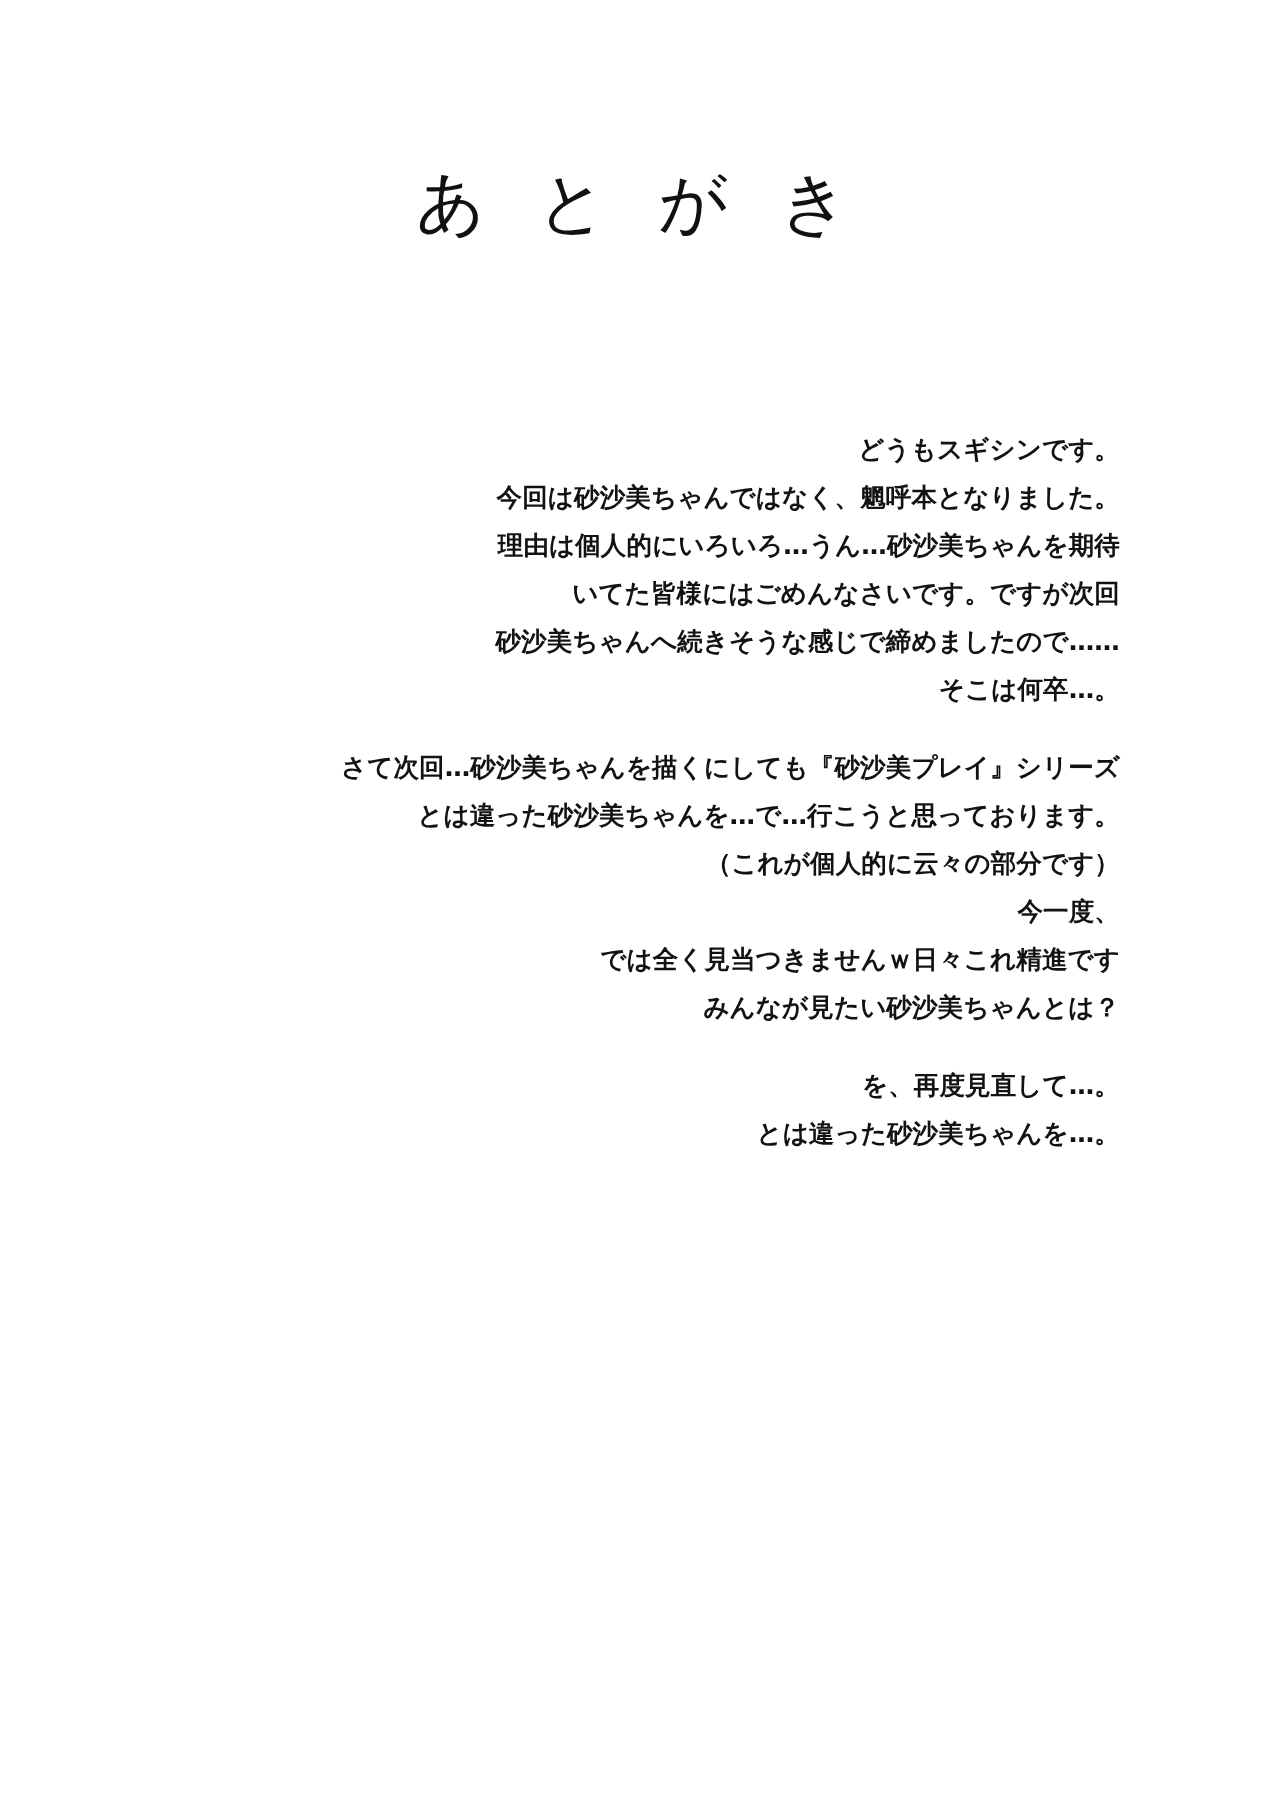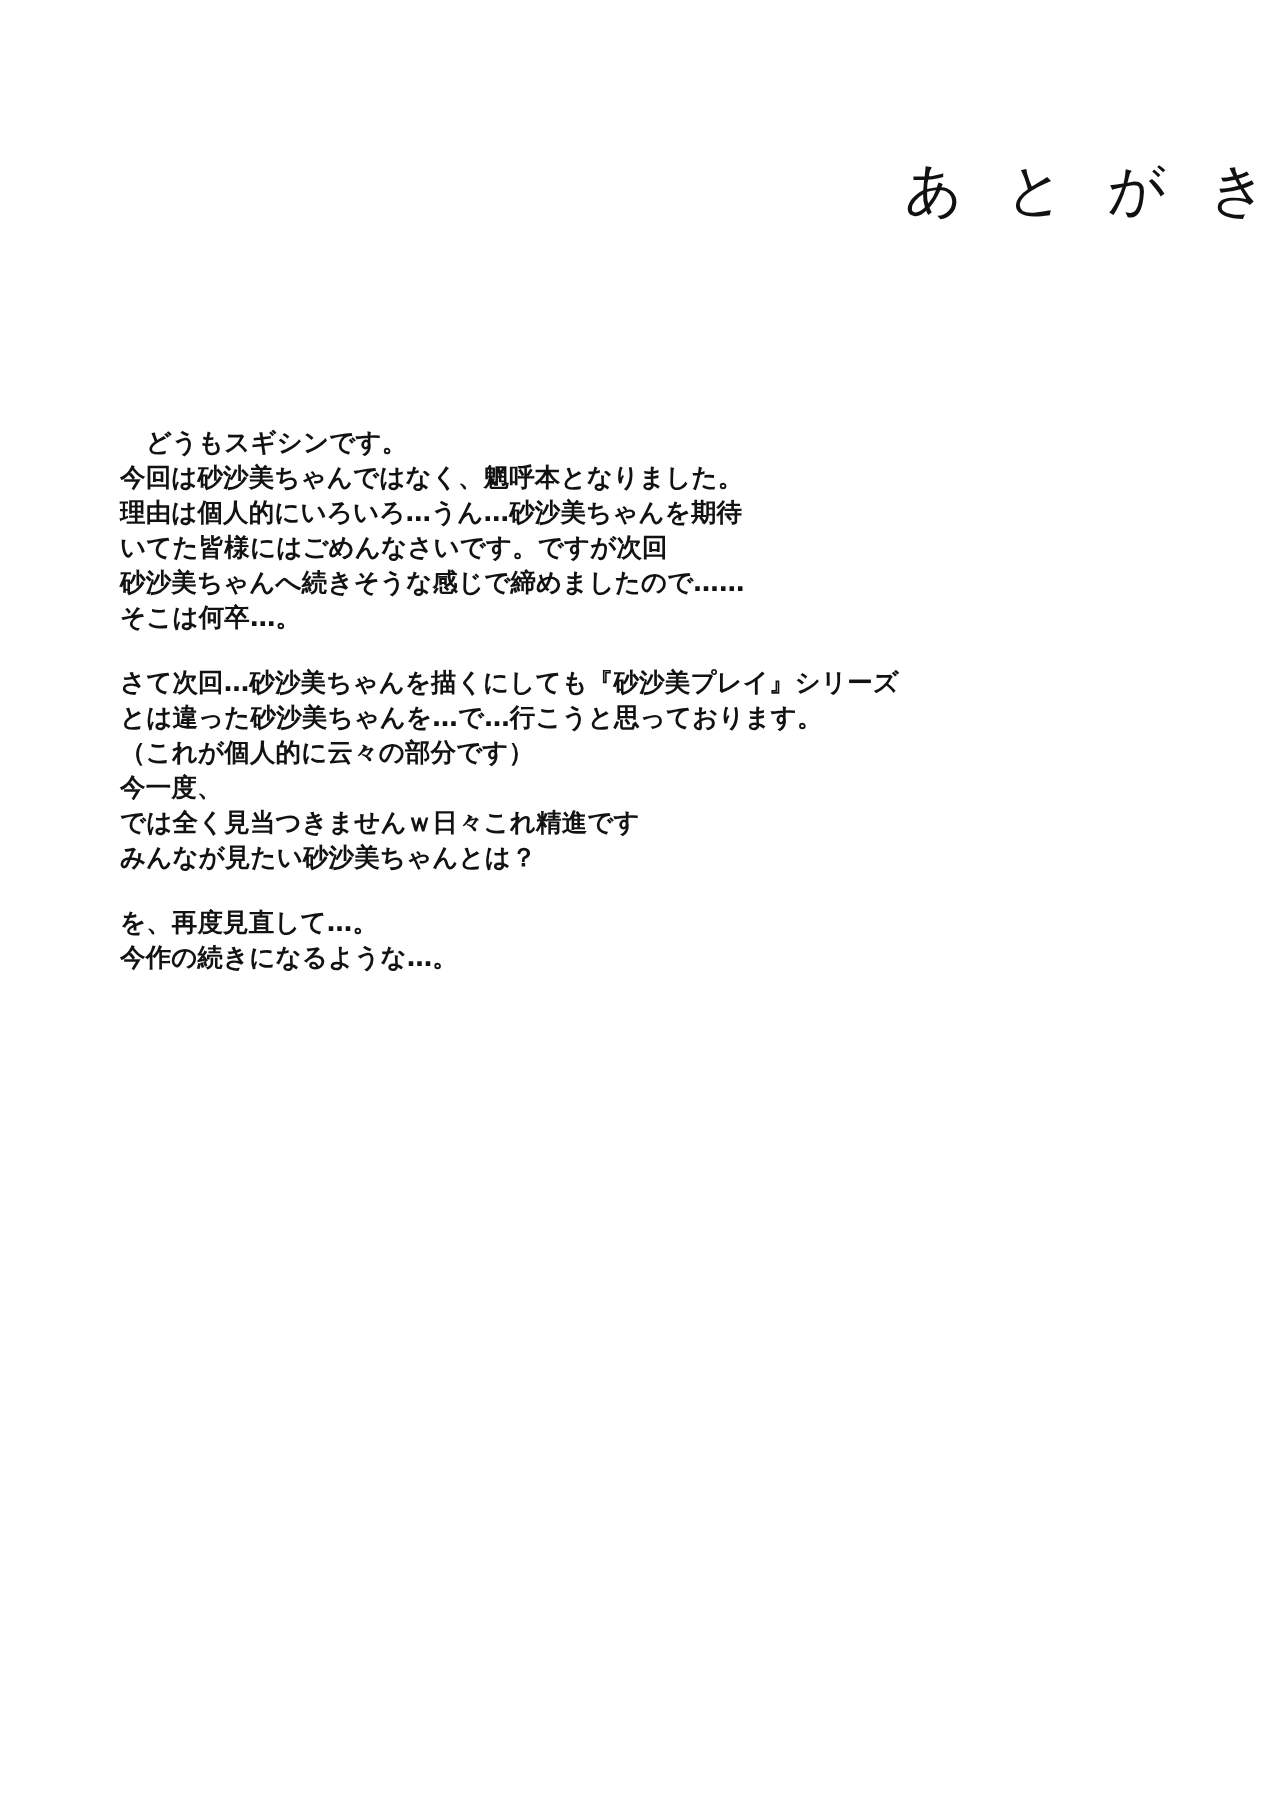--- a/index.html
+++ b/index.html
@@ -18,39 +18,40 @@
   .page {
     position: absolute;
     inset: 0;
     background: #ffffff;
   }
   .title {
     position: absolute;
     top: 120px;
     left: 0;
     width: 100%;
-    text-align: right;
-    font-size: 57px;
+    text-align: center;
+    font-size: 68px;
     line-height: 1.1;
     letter-spacing: 0.22em;
     font-weight: 400;
     font-family: "DejaVu Sans", "Liberation Sans", sans-serif;
     color: #111111;
     white-space: pre;
   }
   .body-text {
     position: absolute;
     top: 425px;
     left: 120px;
     width: 1000px;
     font-size: 25.5px;
-    line-height: 35px;
+    line-height: 48px;
     font-weight: 700;
     color: #121212;
     letter-spacing: 0.005em;
+    text-align: right;
   }
   .para {
     margin: 0 0 30px 0;
     white-space: pre-wrap;
   }
   .para:last-child {
     margin-bottom: 0;
   }
 </style>
 </head>
@@ -67,16 +68,16 @@
 いてた皆様にはごめんなさいです。ですが次回
 砂沙美ちゃんへ続きそうな感じで締めましたので……
 そこは何卒…。</p>
     <p class="para">さて次回…砂沙美ちゃんを描くにしても『砂沙美プレイ』シリーズ
 とは違った砂沙美ちゃんを…で…行こうと思っております。
 （これが個人的に云々の部分です）
 今一度、
 では全く見当つきませんｗ日々これ精進です
 みんなが見たい砂沙美ちゃんとは？</p>
     <p class="para">を、再度見直して…。
-今作の続きになるような…。</p>
+とは違った砂沙美ちゃんを…。</p>
   </div>
 
 </div>
 
 </body></html>

